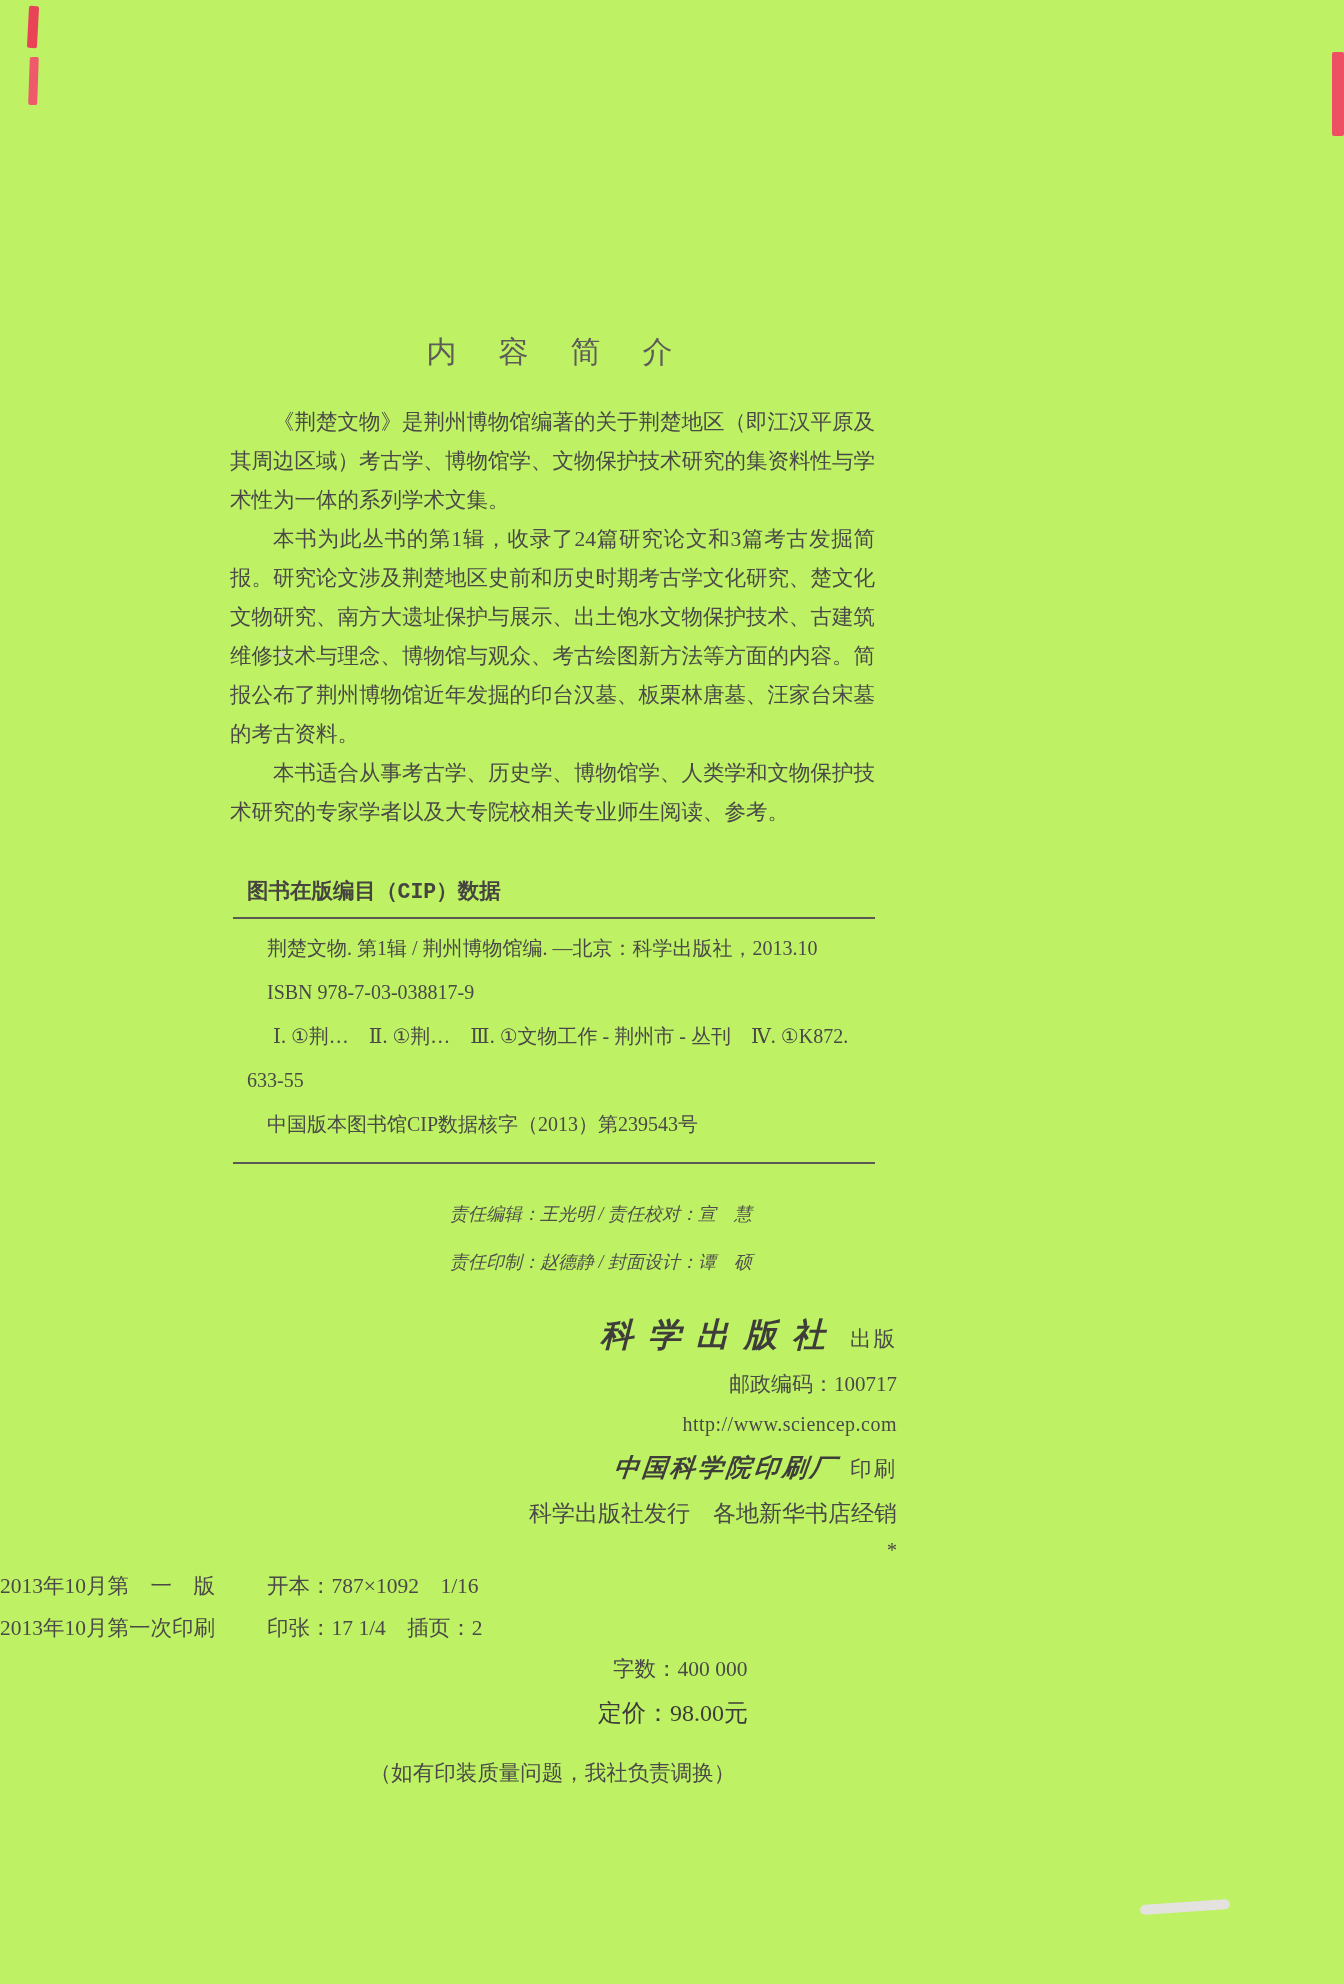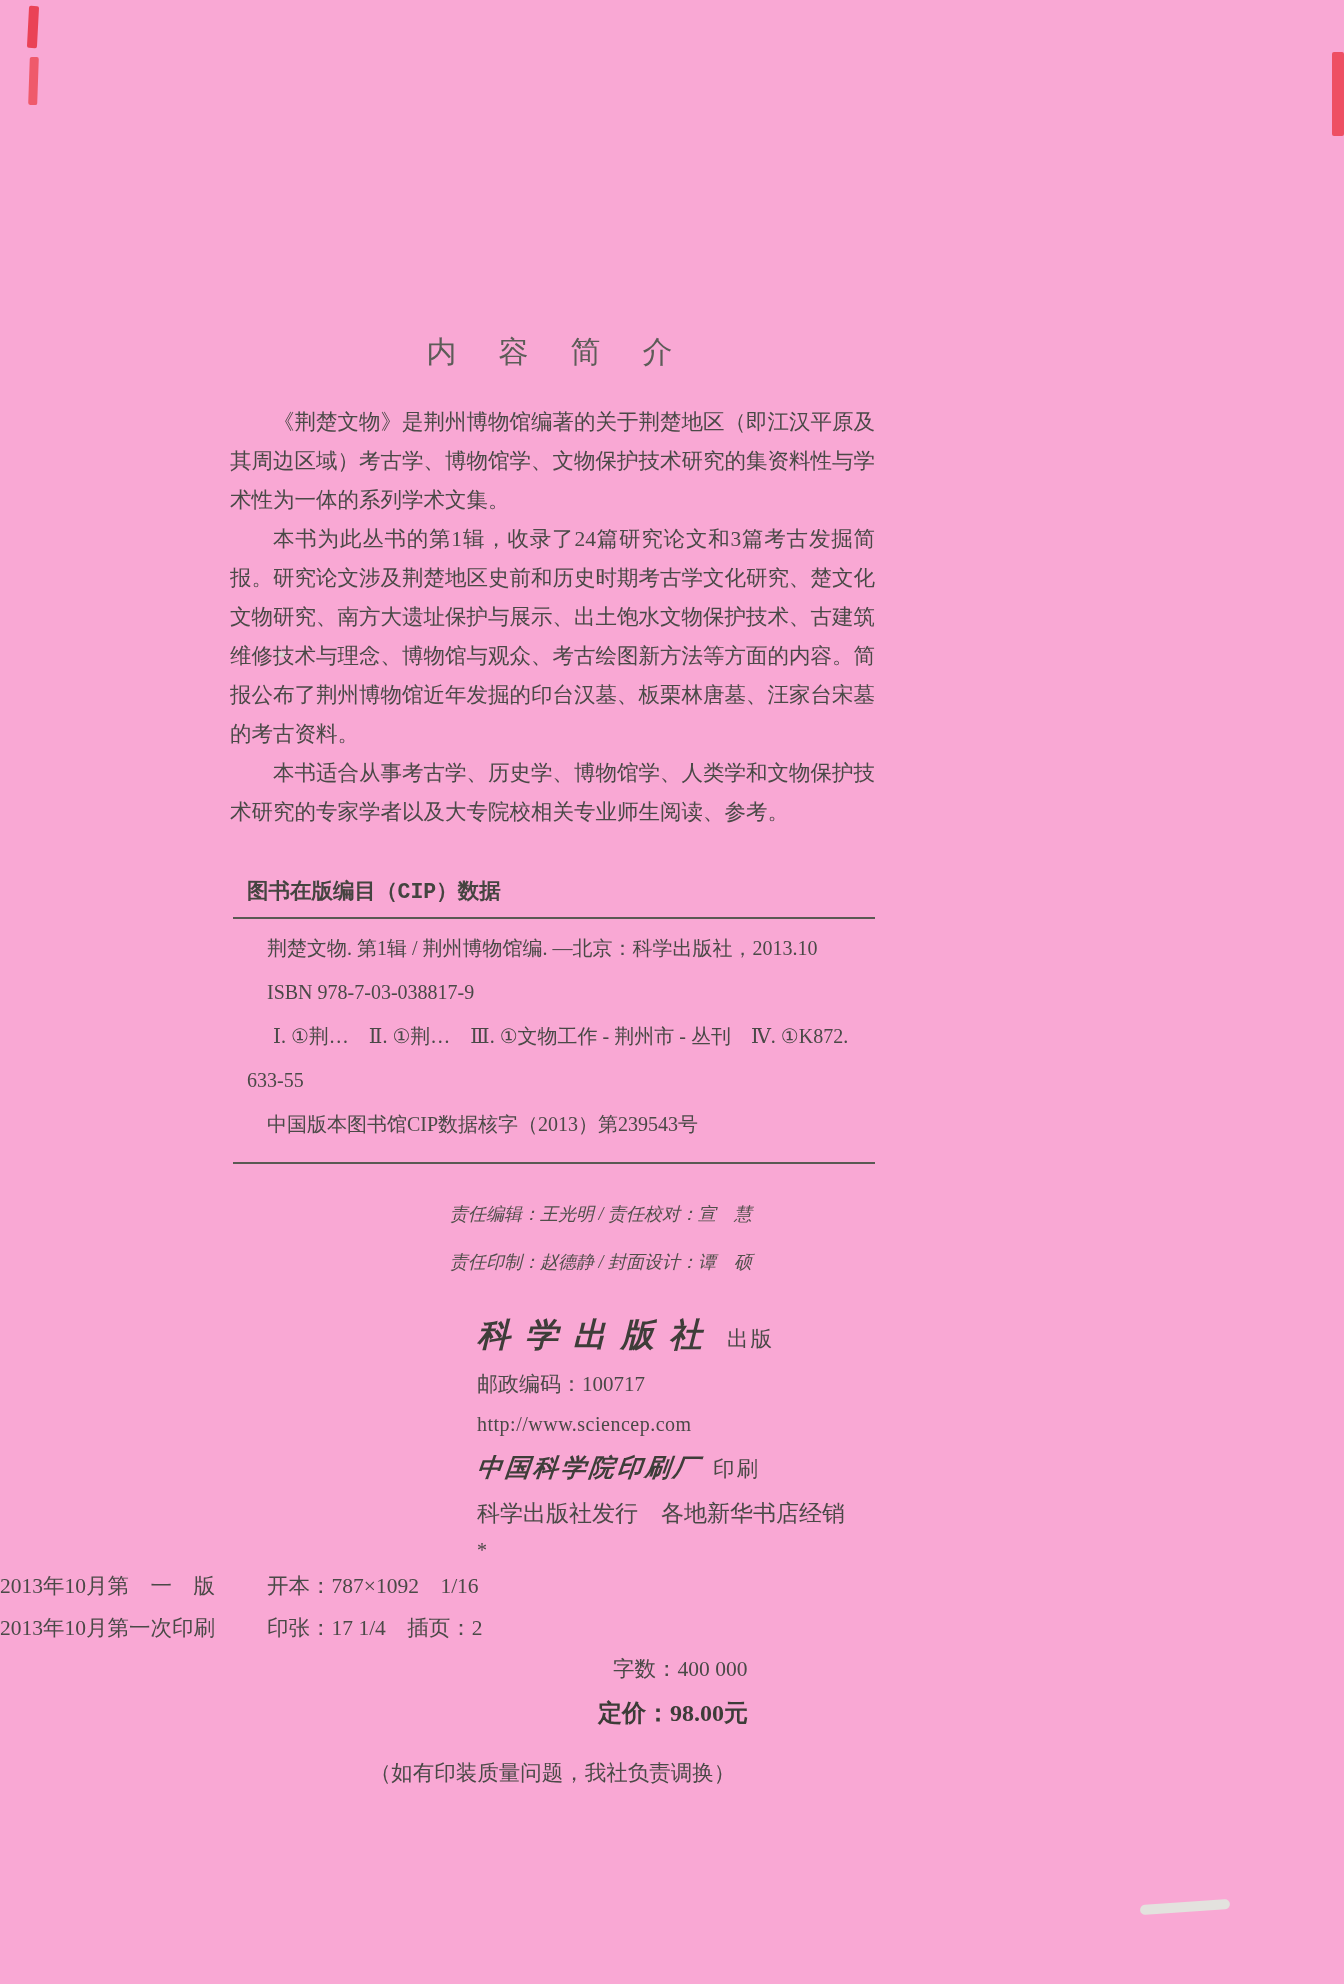--- a/index.html
+++ b/index.html
@@ -1,20 +1,20 @@
 <!DOCTYPE html>
 <html><head>
 <meta charset="utf-8">
 <style>
   html,body{margin:0;padding:0;background:#e9e9e7;}
   .page{
     position:relative;
     width:1344px;height:1984px;
     margin:0 auto;
-    background:#f9a8d4;
+    background:#bef264;
     overflow:hidden;
     font-family:"Liberation Serif","DejaVu Serif",serif;
     color:#4a4947;
   }
   
   .book-title{
     margin:332px 0 0 230px;width:645px;
     text-align:center;
     font-family:"Liberation Sans","DejaVu Sans",sans-serif;
     font-weight:400;font-size:30px;letter-spacing:6px;
@@ -48,21 +48,21 @@
   
   .staff{
     margin:26px 0 0 450px;
     font-style:italic;
     font-size:18px;line-height:48px;
     color:#504f4b;
   }
   
   .publisher{
     margin-top:26px;margin-left:477px;width:420px;
-    text-align:left;
+    text-align:right;
   }
   .press-line{line-height:46px;}
   .calligraphy{
     font-weight:bold;font-style:italic;
     color:#3e3d39;
   }
   .press-logo{font-size:33px;letter-spacing:15px;}
   .press-suffix{font-size:21.5px;margin-left:10px;letter-spacing:2px;}
   .pub-address{font-size:21px;line-height:41px;}
   .pub-postcode{font-size:21px;line-height:40px;}
@@ -70,21 +70,21 @@
   .printer-line{line-height:44px;margin-top:2px;}
   .printer-logo{font-size:25px;letter-spacing:3px;transform:skewX(-6deg);display:inline-block;}
   .printer-suffix{font-size:21.5px;margin-left:12px;letter-spacing:2px;}
   .distribution{font-size:23px;line-height:42px;}
   .star-sep{font-size:20px;line-height:30px;}
   
   .p-row{display:flex;font-size:21.5px;line-height:42px;}
   .p-left{width:267px;}
   .p-right{}
   .word-count{margin-left:613px;font-size:21.5px;line-height:40px;font-family:Liberation Serif, serif;}
-  .price-line{margin-left:598px;font-size:24px;line-height:48px;font-weight:bold;color:#3d3c38;}
+  .price-line{margin-left:598px;font-size:24px;line-height:48px;font-weight:normal;color:#3d3c38;}
   .quality-note{margin:16px 0 0 230px;width:645px;text-align:center;font-size:21.5px;line-height:40px;}
   
   .mark{position:absolute;}
   .mark-red1{left:28px;top:6px;width:10px;height:42px;background:#ea4256;border-radius:2px;transform:rotate(3deg);}
   .mark-red2{left:29px;top:57px;width:9px;height:48px;background:#ef5a6b;border-radius:2px;transform:rotate(2deg);}
   .mark-red3{left:1332px;top:52px;width:12px;height:84px;background:#ee4f63;border-radius:2px;}
   .mark-smudge{left:1140px;top:1902px;width:90px;height:10px;background:#e3e2de;border-radius:5px;transform:rotate(-4deg);}
   .mark-speck{left:278px;top:652px;width:7px;height:5px;background:#d8d5cf;border-radius:50%;}
 </style>
 </head>

